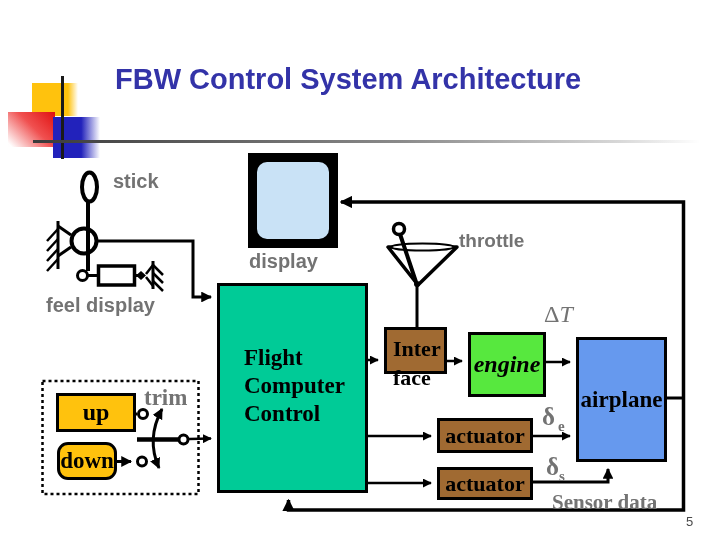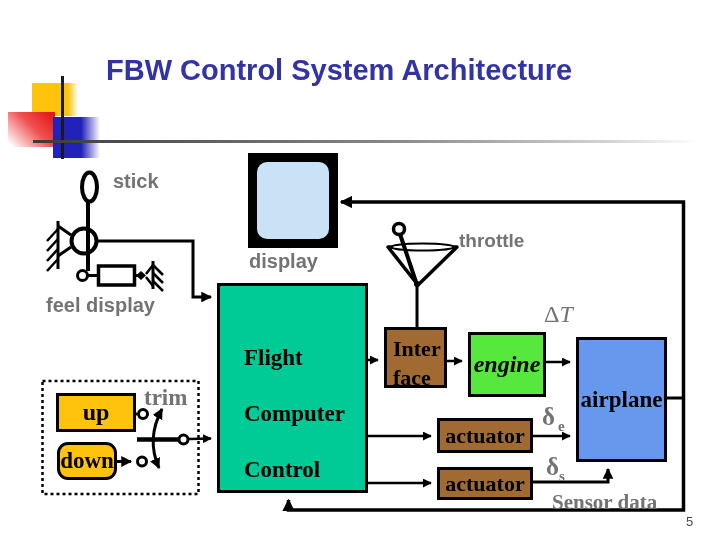--- a/index.html
+++ b/index.html
@@ -1,20 +1,20 @@
 <!DOCTYPE html>
 <html><head>
 <meta charset="utf-8">
 <style>
   html,body{margin:0;padding:0;background:#fff;}
   .slide{position:relative;width:720px;height:540px;background:#ffffff;overflow:hidden;
          font-family:"Liberation Sans",sans-serif;}
 
   
-  .title{position:absolute;left:98px;top:46px;margin:8px;width:560px;
+  .title{position:absolute;left:98px;top:46px;margin:17px;width:560px;
          font-family:"Liberation Sans",sans-serif;font-size:29px;font-weight:bold;
          color:#3333A8;letter-spacing:0px;white-space:nowrap;}
   .dec-yellow{position:absolute;left:32px;top:83px;width:46px;height:33px;
          background:linear-gradient(to right,#FFC20D 0%,#FFC20D 78%,rgba(255,194,13,0) 100%);}
   .dec-red{position:absolute;left:8px;top:112px;width:47px;height:35px;
          background:linear-gradient(225deg,#E01010 0%,#F05050 45%,rgba(255,235,235,0.05) 95%);}
   .dec-blue{position:absolute;left:53px;top:117px;width:47px;height:41px;
          background:linear-gradient(to right,#2222BB 0%,#2222BB 60%,rgba(34,34,187,0) 100%);}
   .dec-vline{position:absolute;left:61px;top:76px;width:3px;height:83px;background:#1a1a1a;}
   .dec-hline{position:absolute;left:33px;top:140px;width:667px;height:3px;
@@ -22,22 +22,22 @@
 
   
   .wires{position:absolute;left:0;top:0;width:720px;height:540px;z-index:1;}
 
   
   .box{position:absolute;border:3px solid #000;box-sizing:border-box;z-index:2;
        font-family:"Liberation Serif",serif;font-weight:bold;color:#000;
        display:flex;align-items:center;justify-content:center;}
   .fcc{left:217px;top:283px;width:151px;height:210px;background:#00CB97;
        flex-direction:column;align-items:flex-start;justify-content:flex-start;
-       padding:58px 0 15px 24px;font-size:23px;line-height:28px;gap:28px;}
-  .iface{left:384px;top:327px;width:63px;height:61px;background:#A06A32;
+       padding:58px 0 15px 24px;font-size:23px;line-height:28px;}
+  .iface{left:384px;top:327px;width:63px;height:47px;background:#A06A32;
        flex-direction:column;align-items:flex-start;justify-content:flex-start;
        padding:4px 0 0 6px;font-size:22px;line-height:29px;}
   .engine{left:468px;top:332px;width:78px;height:65px;background:#57E83E;font-size:24px;font-style:italic;}
   .airplane{left:576px;top:337px;width:91px;height:125px;background:#6699EE;font-size:23px;}
   .act1{left:437px;top:418px;width:96px;height:35px;background:#A06A32;font-size:22px;}
   .act2{left:437px;top:467px;width:96px;height:33px;background:#A06A32;font-size:22px;}
   .upbox{left:56px;top:393px;width:80px;height:39px;background:#FFC20D;font-size:24px;}
   .downbox{left:57px;top:442px;width:60px;height:38px;background:#FFC20D;font-size:23px;border-radius:11px;}
 
   .display-frame{position:absolute;left:248px;top:153px;width:90px;height:95px;

